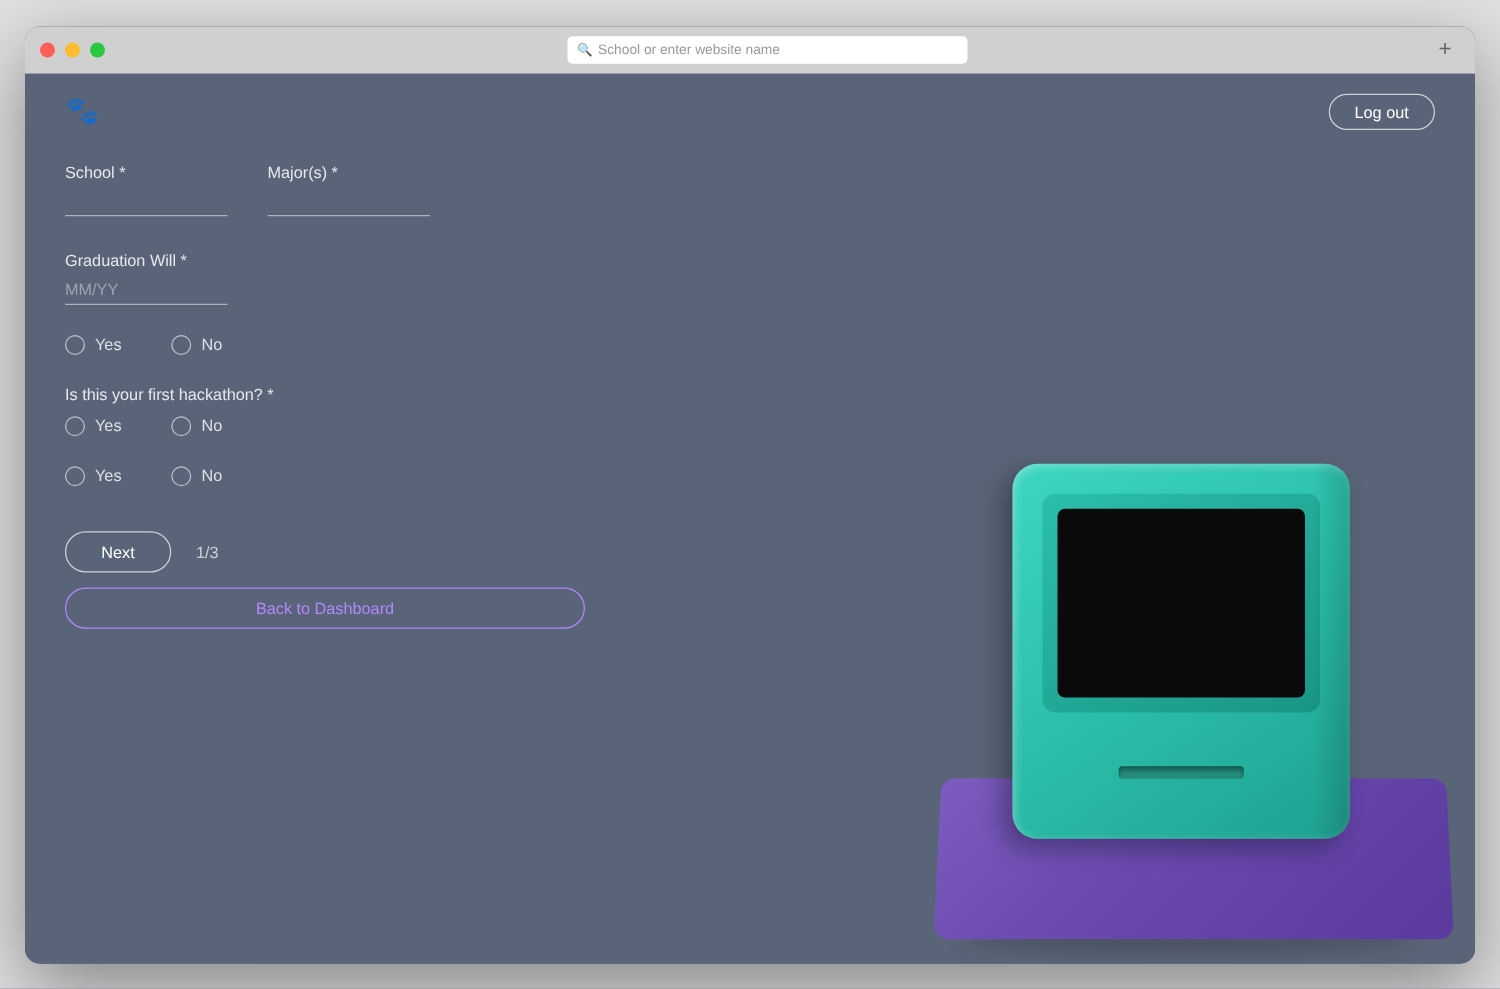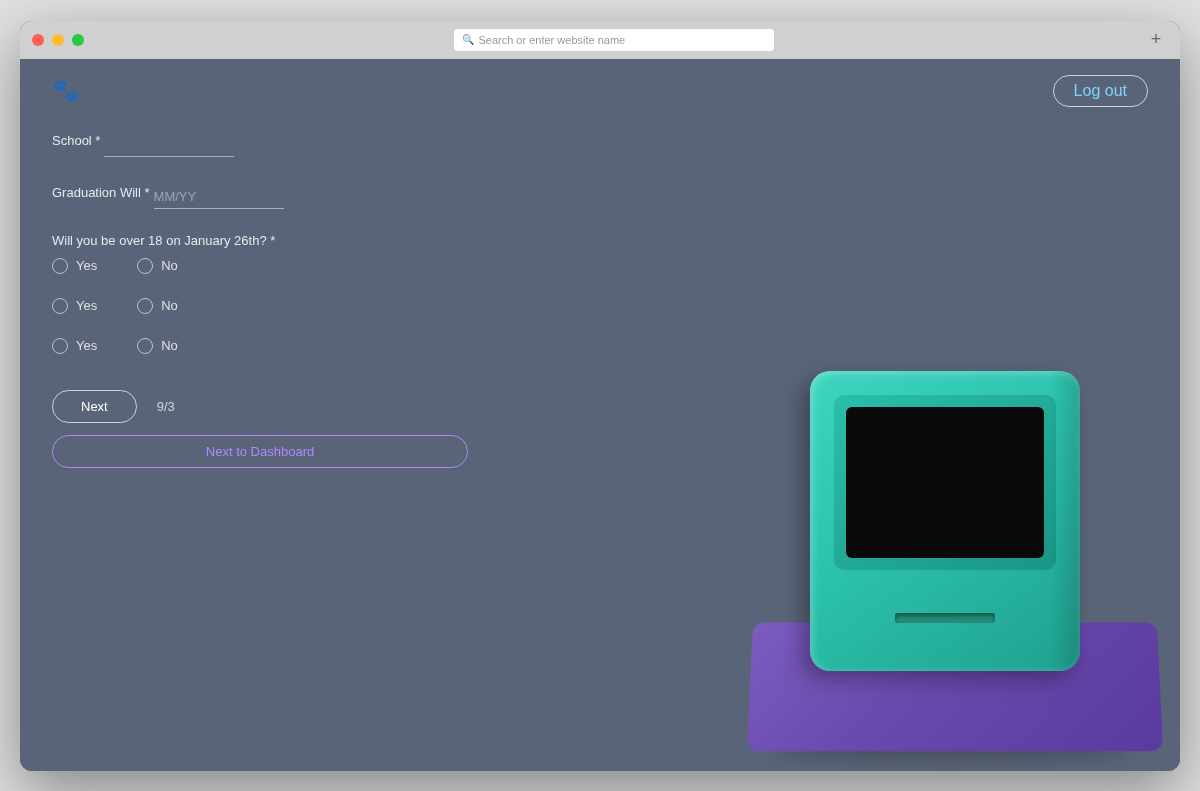--- a/index.html
+++ b/index.html
@@ -95,24 +95,24 @@
     }
 
     .logo {
       color: white;
       font-size: 22px;
     }
 
     .logout-btn {
       background: transparent;
       border: 1.5px solid rgba(255,255,255,0.7);
-      color: #7dd3fc;
+      color: #ffffff;
       padding: 6px 20px;
       border-radius: 20px;
-      font-size: 16px;
+      font-size: 13px;
       cursor: pointer;
     }
 
     
     .main-content {
       flex: 1;
       display: flex;
       position: relative;
     }
 
@@ -126,20 +126,21 @@
     }
 
     .form-row {
       display: flex;
       gap: 32px;
       margin-bottom: 28px;
     }
 
     .form-field {
       display: flex;
+      flex-direction: column;
       gap: 4px;
     }
 
     .field-label {
       color: rgba(255,255,255,0.85);
       font-size: 13px;
       font-weight: 400;
     }
 
     .field-input {
@@ -339,21 +340,21 @@
 
 <div class="browser-window">
 
   <div class="browser-titlebar">
     <div class="traffic-light close"></div>
     <div class="traffic-light minimize"></div>
     <div class="traffic-light maximize"></div>
     <div class="browser-addressbar">
       <div class="address-input">
         <span style="color:#aaa; font-size:10px;">🔍</span>
-        <span>Search or enter website name</span>
+        <span>School or enter website name</span>
       </div>
     </div>
     <div class="new-tab-btn">+</div>
   </div>
 
   <div class="app-content">
 
     <div class="header">
       <div class="logo">🐾</div>
       <button class="logout-btn">Log out</button>
@@ -361,44 +362,48 @@
 
     <div class="main-content">
 
       <div class="form-section">
 
         <div class="form-row">
           <div class="form-field">
             <label class="field-label">School *</label>
             <input class="field-input" type="text" style="">
           </div>
+          <div class="form-field">
+            <label class="field-label">Major(s) *</label>
+            <input class="field-input wide" type="text" style="">
+          </div>
         </div>
 
         <div class="graduation-date-block">
           <div class="form-field">
             <label class="field-label">Graduation Will *</label>
             <input class="field-input" type="text" placeholder="MM/YY" style="">
           </div>
         </div>
 
         <div class="question-block">
-          <div class="question-text">Will you be over 18 on January 26th? *</div>
           <div class="radio-group">
             <label class="radio-label">
               <input type="radio" class="radio-input" name="age" value="yes" style="">
               <span>Yes</span>
             </label>
             <label class="radio-label">
               <input type="radio" class="radio-input" name="age" value="no" style="">
               <span>No</span>
             </label>
           </div>
         </div>
 
         <div class="question-block">
+          <div class="question-text">Is this your first hackathon? *</div>
           <div class="radio-group">
             <label class="radio-label">
               <input type="radio" class="radio-input" name="hackathon" value="yes" style="">
               <span>Yes</span>
             </label>
             <label class="radio-label">
               <input type="radio" class="radio-input" name="hackathon" value="no" style="">
               <span>No</span>
             </label>
           </div>
@@ -412,24 +417,24 @@
             </label>
             <label class="radio-label">
               <input type="radio" class="radio-input" name="travel" value="no" style="">
               <span>No</span>
             </label>
           </div>
         </div>
 
         <div class="buttons-row">
           <button class="next-btn">Next</button>
-          <span class="page-indicator">9/3</span>
-        </div>
-
-        <button class="dashboard-btn">Next to Dashboard</button>
+          <span class="page-indicator">1/3</span>
+        </div>
+
+        <button class="dashboard-btn">Back to Dashboard</button>
 
       </div>
 
       <div class="illustration-area">
         <div class="platform-shadow"></div>
         <div class="purple-platform"></div>
         <div class="computer-body">
           <div class="computer-screen-bezel">
             <div class="computer-screen"></div>
           </div>

